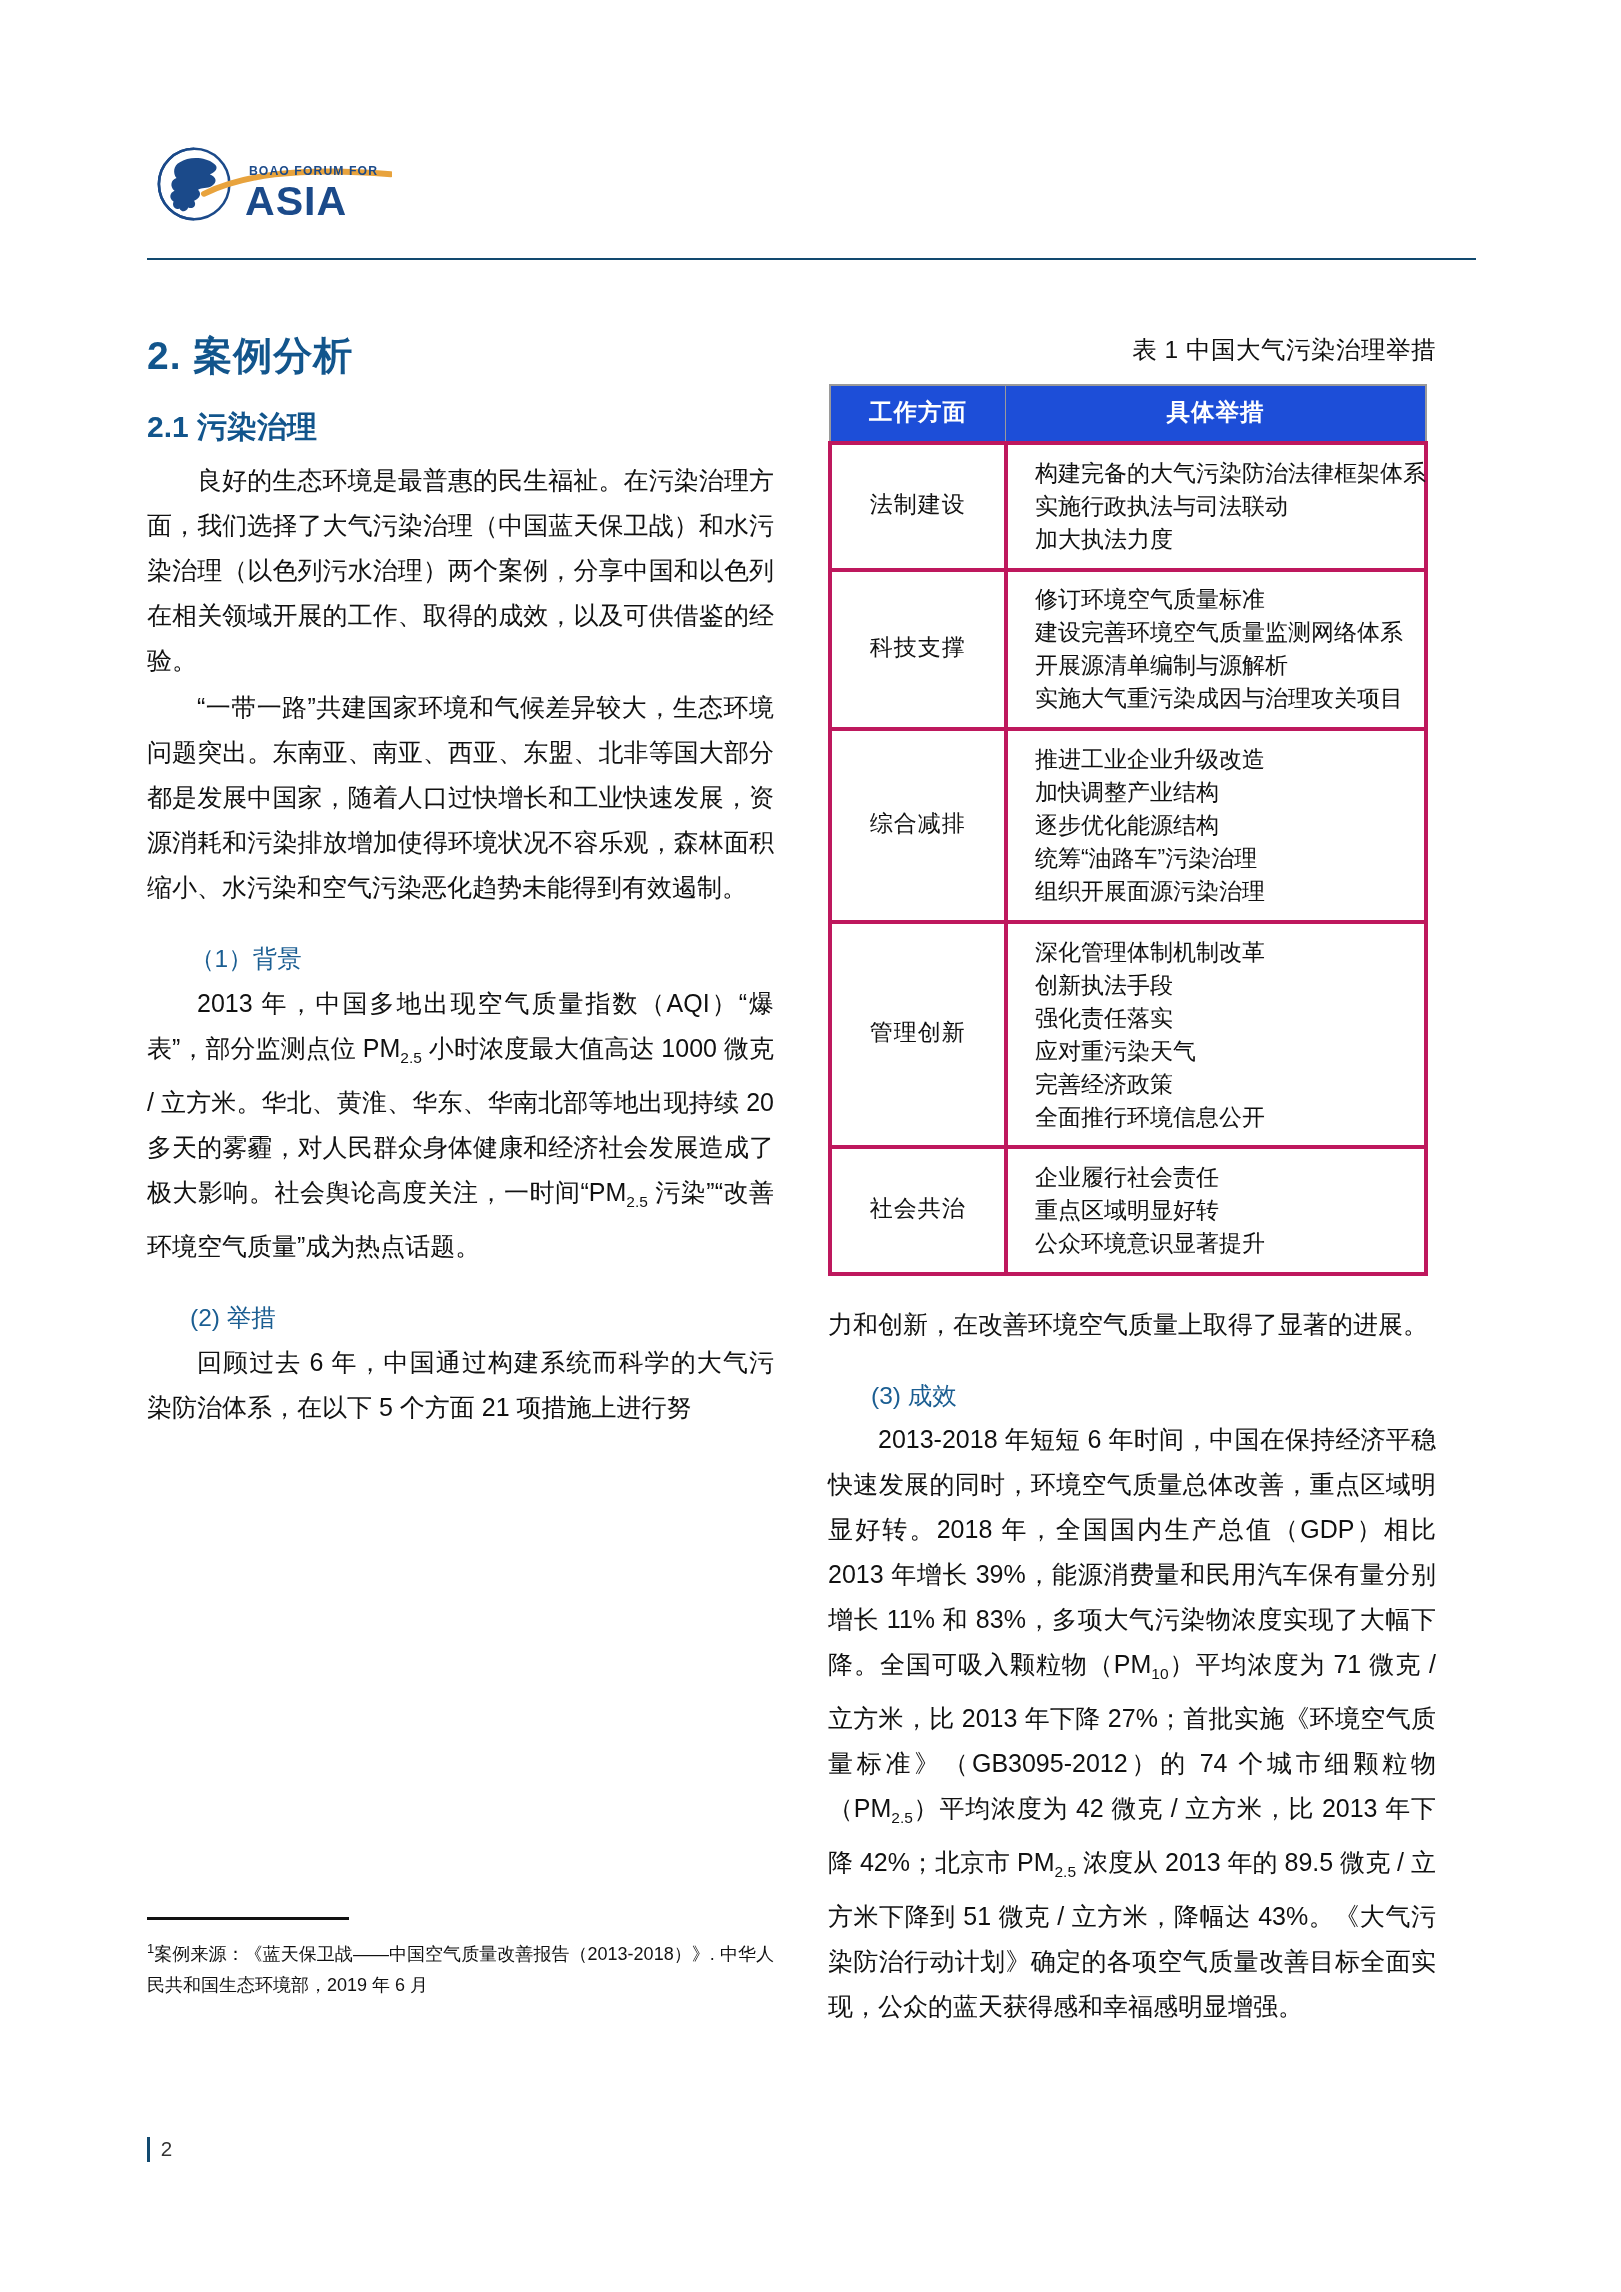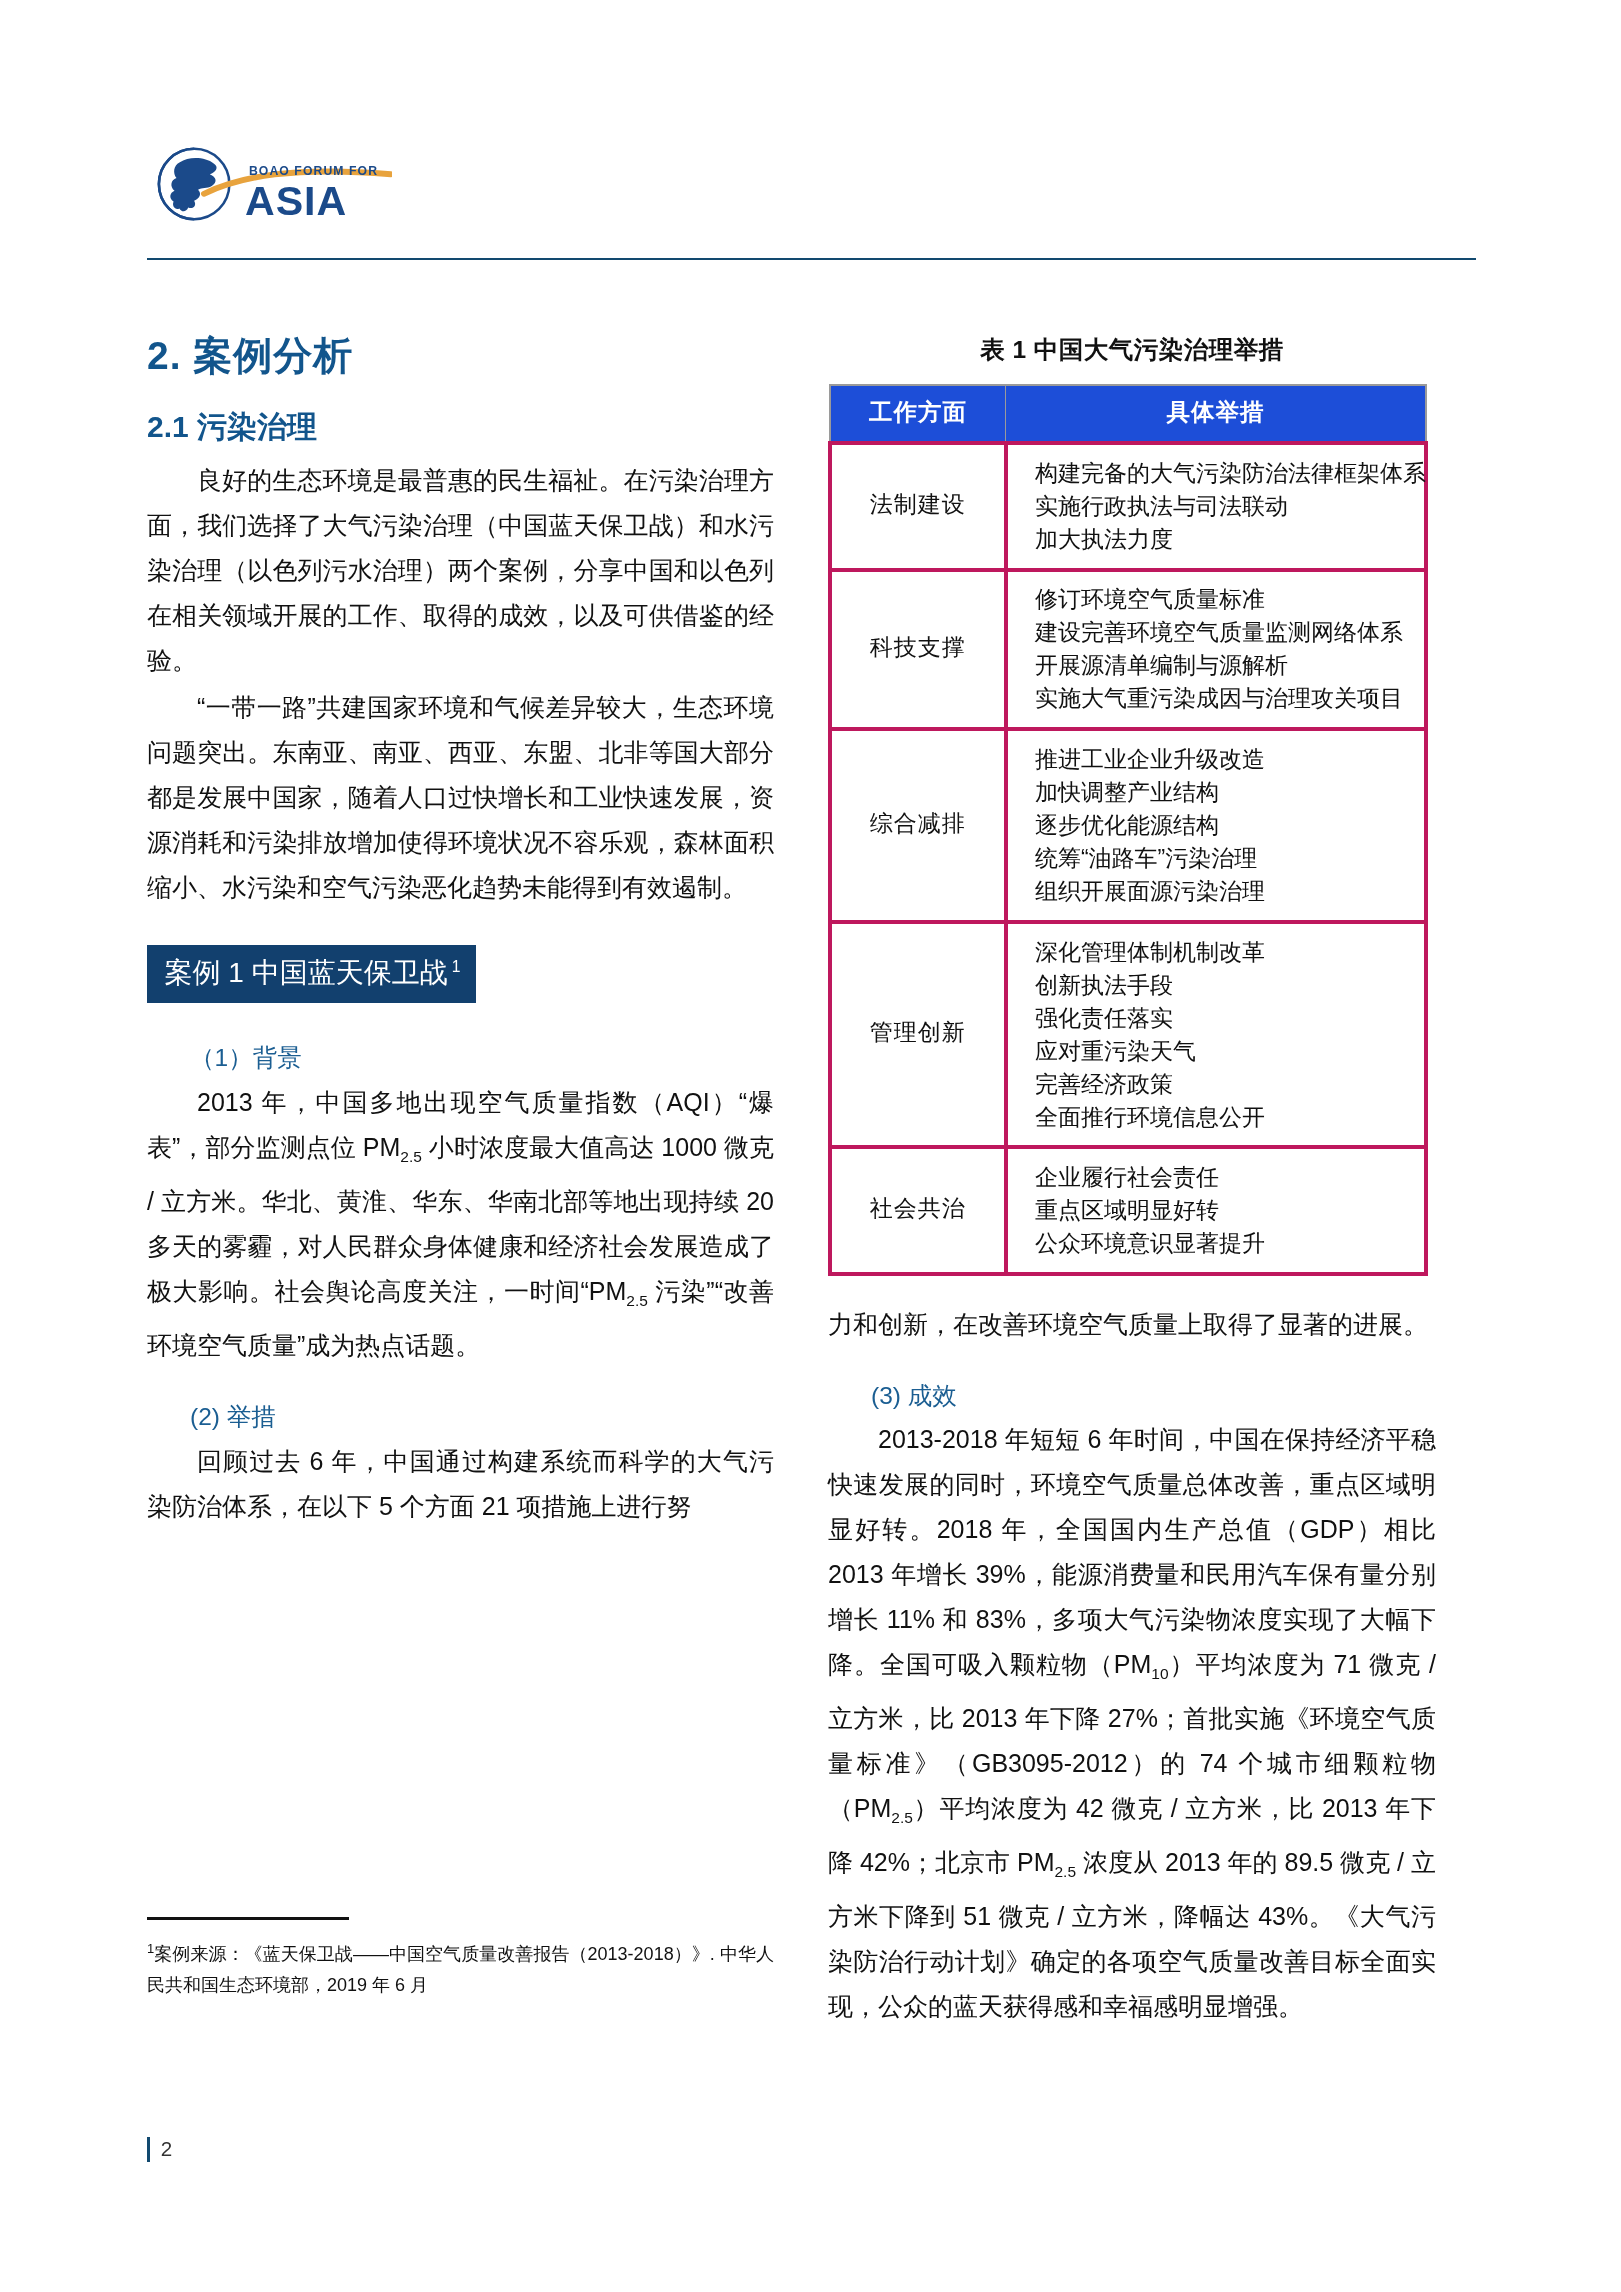--- a/index.html
+++ b/index.html
@@ -115,22 +115,22 @@
     text-indent: 50px;
     color: #111;
     letter-spacing: 0px;
   }
   p.body.noindent { text-indent: 0; }
   sub.sm { font-size: 0.62em; vertical-align: sub; }
 
   
   .table-caption {
     font-size: 24.5px;
-    font-weight: bold;
-    text-align: center;
+    font-weight: normal;
+    text-align: right;
     margin: 0 0 17.6px 0;
     color: #111;
     letter-spacing: 0.5px;
   }
   table.measures {
     border-collapse: collapse;
     width: 600px;
     table-layout: fixed;
     border: 2px solid #9a9a9a;
   }
@@ -235,23 +235,20 @@
   <div class="col-left">
 
     <h1 class="sec-title">2. 案例分析</h1>
 
     <h2 class="sub-title">2.1 污染治理</h2>
 
     <p class="body">良好的生态环境是最普惠的民生福祉。在污染治理方面，我们选择了大气污染治理（中国蓝天保卫战）和水污染治理（以色列污水治理）两个案例，分享中国和以色列在相关领域开展的工作、取得的成效，以及可供借鉴的经验。</p>
 
     <p class="body">“一带一路”共建国家环境和气候差异较大，生态环境问题突出。东南亚、南亚、西亚、东盟、北非等国大部分都是发展中国家，随着人口过快增长和工业快速发展，资源消耗和污染排放增加使得环境状况不容乐观，森林面积缩小、水污染和空气污染恶化趋势未能得到有效遏制。</p>
 
-    <div class="case-box">
-      <span>案例 1 中国蓝天保卫战</span><sup>1</sup>
-    </div>
 
     <h3 class="minor-title">（1）背景</h3>
 
     <p class="body"><span>2013 年，中国多地出现空气质量指数（AQI）“爆表”，部分监测点位 PM</span><sub class="sm">2.5</sub><span> 小时浓度最大值高达 1000 微克 / 立方米。华北、黄淮、华东、华南北部等地出现持续 20 多天的雾霾，对人民群众身体健康和经济社会发展造成了极大影响。社会舆论高度关注，一时间“PM</span><sub class="sm">2.5</sub><span> 污染”“改善环境空气质量”成为热点话题。</span></p>
 
 
     <h3 class="minor-title">(2) 举措</h3>
 
     <p class="body">回顾过去 6 年，中国通过构建系统而科学的大气污染防治体系，在以下 5 个方面 21 项措施上进行努</p>
   </div>

